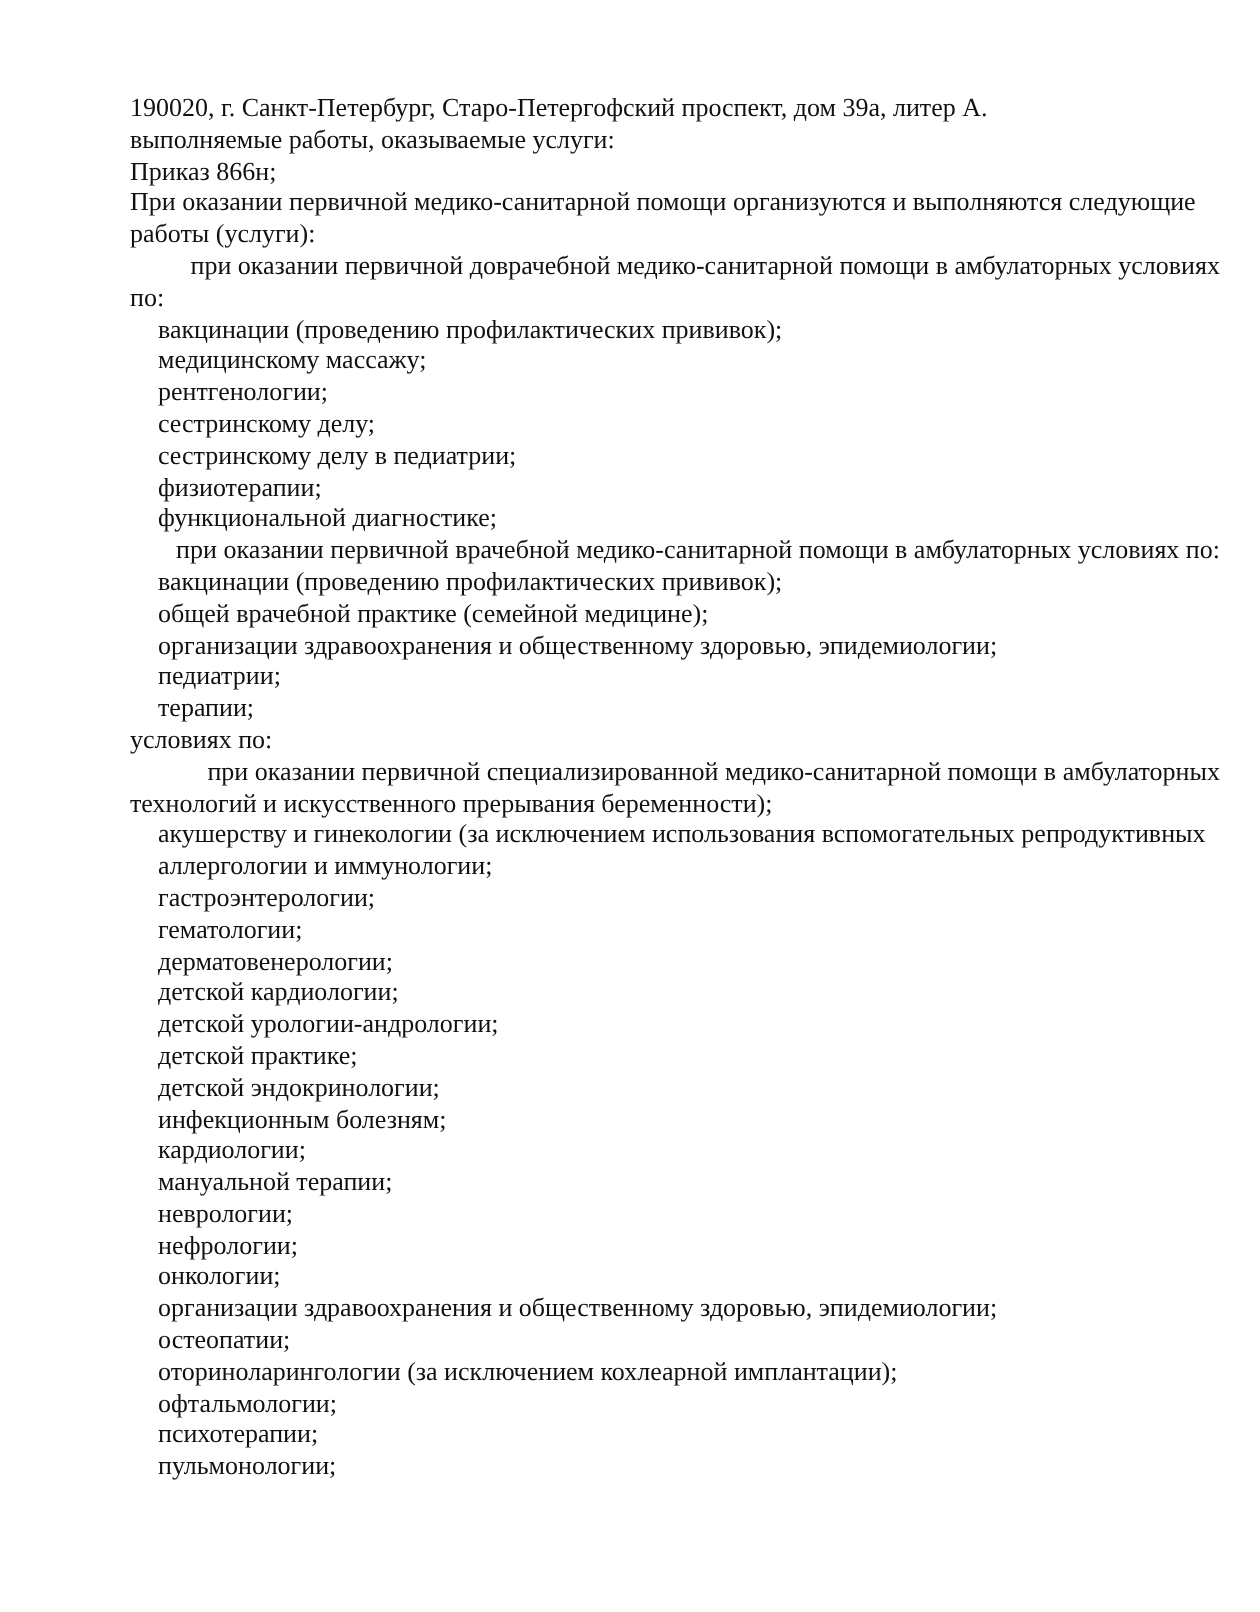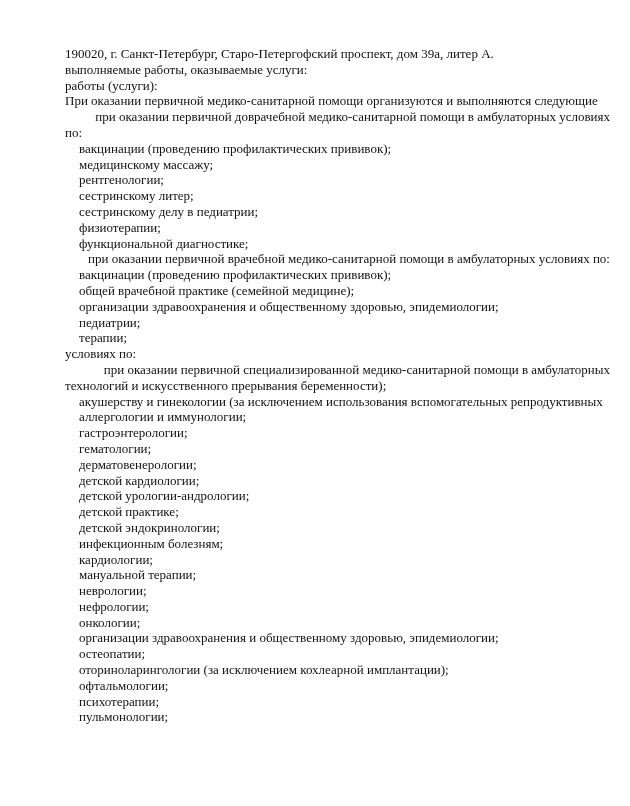--- a/index.html
+++ b/index.html
@@ -32,28 +32,29 @@
   .i1 { padding-left: 5px; text-align: right; }
   .i2 { padding-left: 14px; }
 </style>
 </head>
 <body>
 
 <div class="page">
   <div class="doc">
       <div class="line i0">190020, г. Санкт-Петербург, Старо-Петергофский проспект, дом 39а, литер А.</div>
       <div class="line i0">выполняемые работы, оказываемые услуги:</div>
+      <div class="line i0">Приказ 866н;</div>
+      <div class="line i0">При оказании первичной медико-санитарной помощи организуются и выполняются следующие</div>
       <div class="line i0">работы (услуги):</div>
-      <div class="line i0">При оказании первичной медико-санитарной помощи организуются и выполняются следующие</div>
       <div class="line i1">при оказании первичной доврачебной медико-санитарной помощи в амбулаторных условиях</div>
       <div class="line i0">по:</div>
       <div class="line i2">вакцинации (проведению профилактических прививок);</div>
       <div class="line i2">медицинскому массажу;</div>
       <div class="line i2">рентгенологии;</div>
-      <div class="line i2">сестринскому литер;</div>
+      <div class="line i2">сестринскому делу;</div>
       <div class="line i2">сестринскому делу в педиатрии;</div>
       <div class="line i2">физиотерапии;</div>
       <div class="line i2">функциональной диагностике;</div>
       <div class="line i1">при оказании первичной врачебной медико-санитарной помощи в амбулаторных условиях по:</div>
       <div class="line i2">вакцинации (проведению профилактических прививок);</div>
       <div class="line i2">общей врачебной практике (семейной медицине);</div>
       <div class="line i2">организации здравоохранения и общественному здоровью, эпидемиологии;</div>
       <div class="line i2">педиатрии;</div>
       <div class="line i2">терапии;</div>
       <div class="line i0">условиях по:</div>

